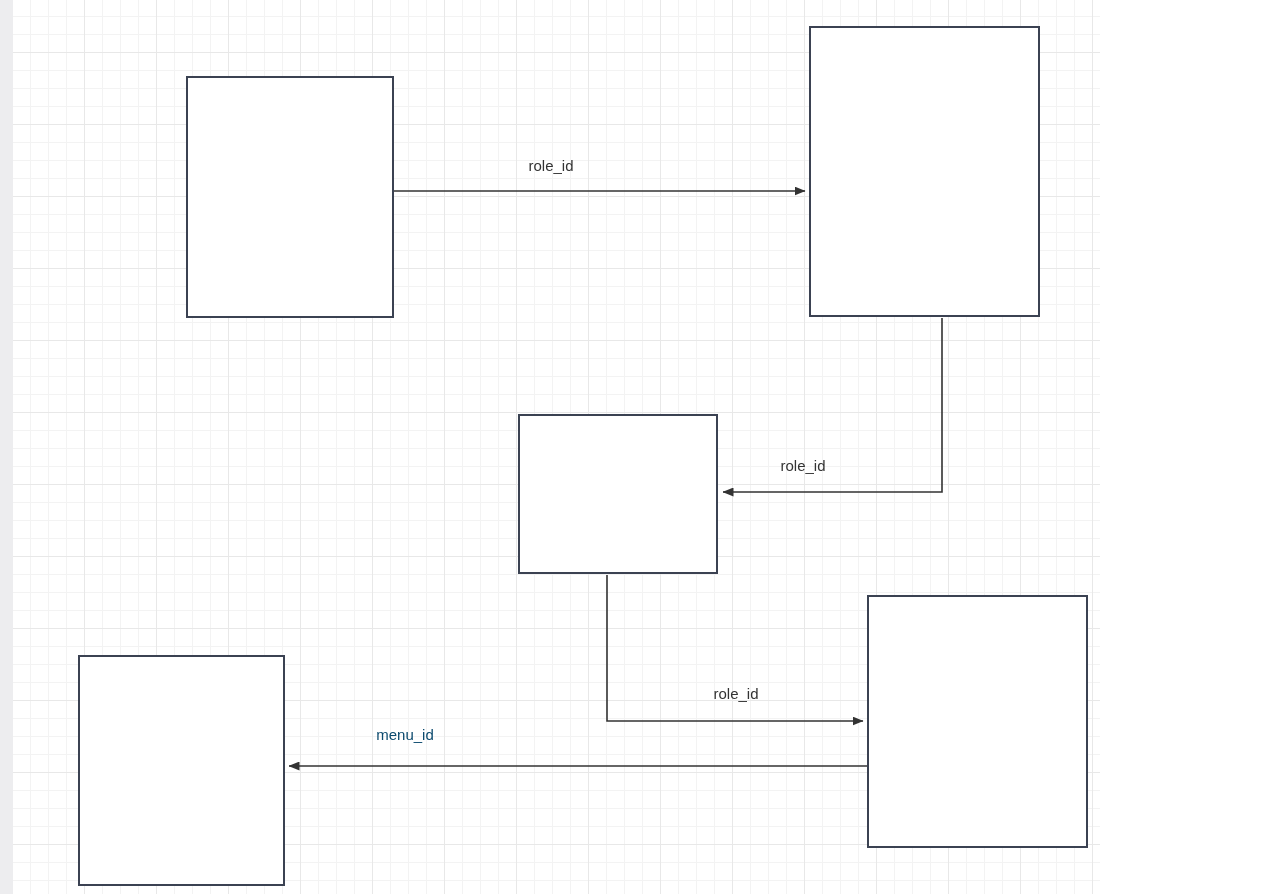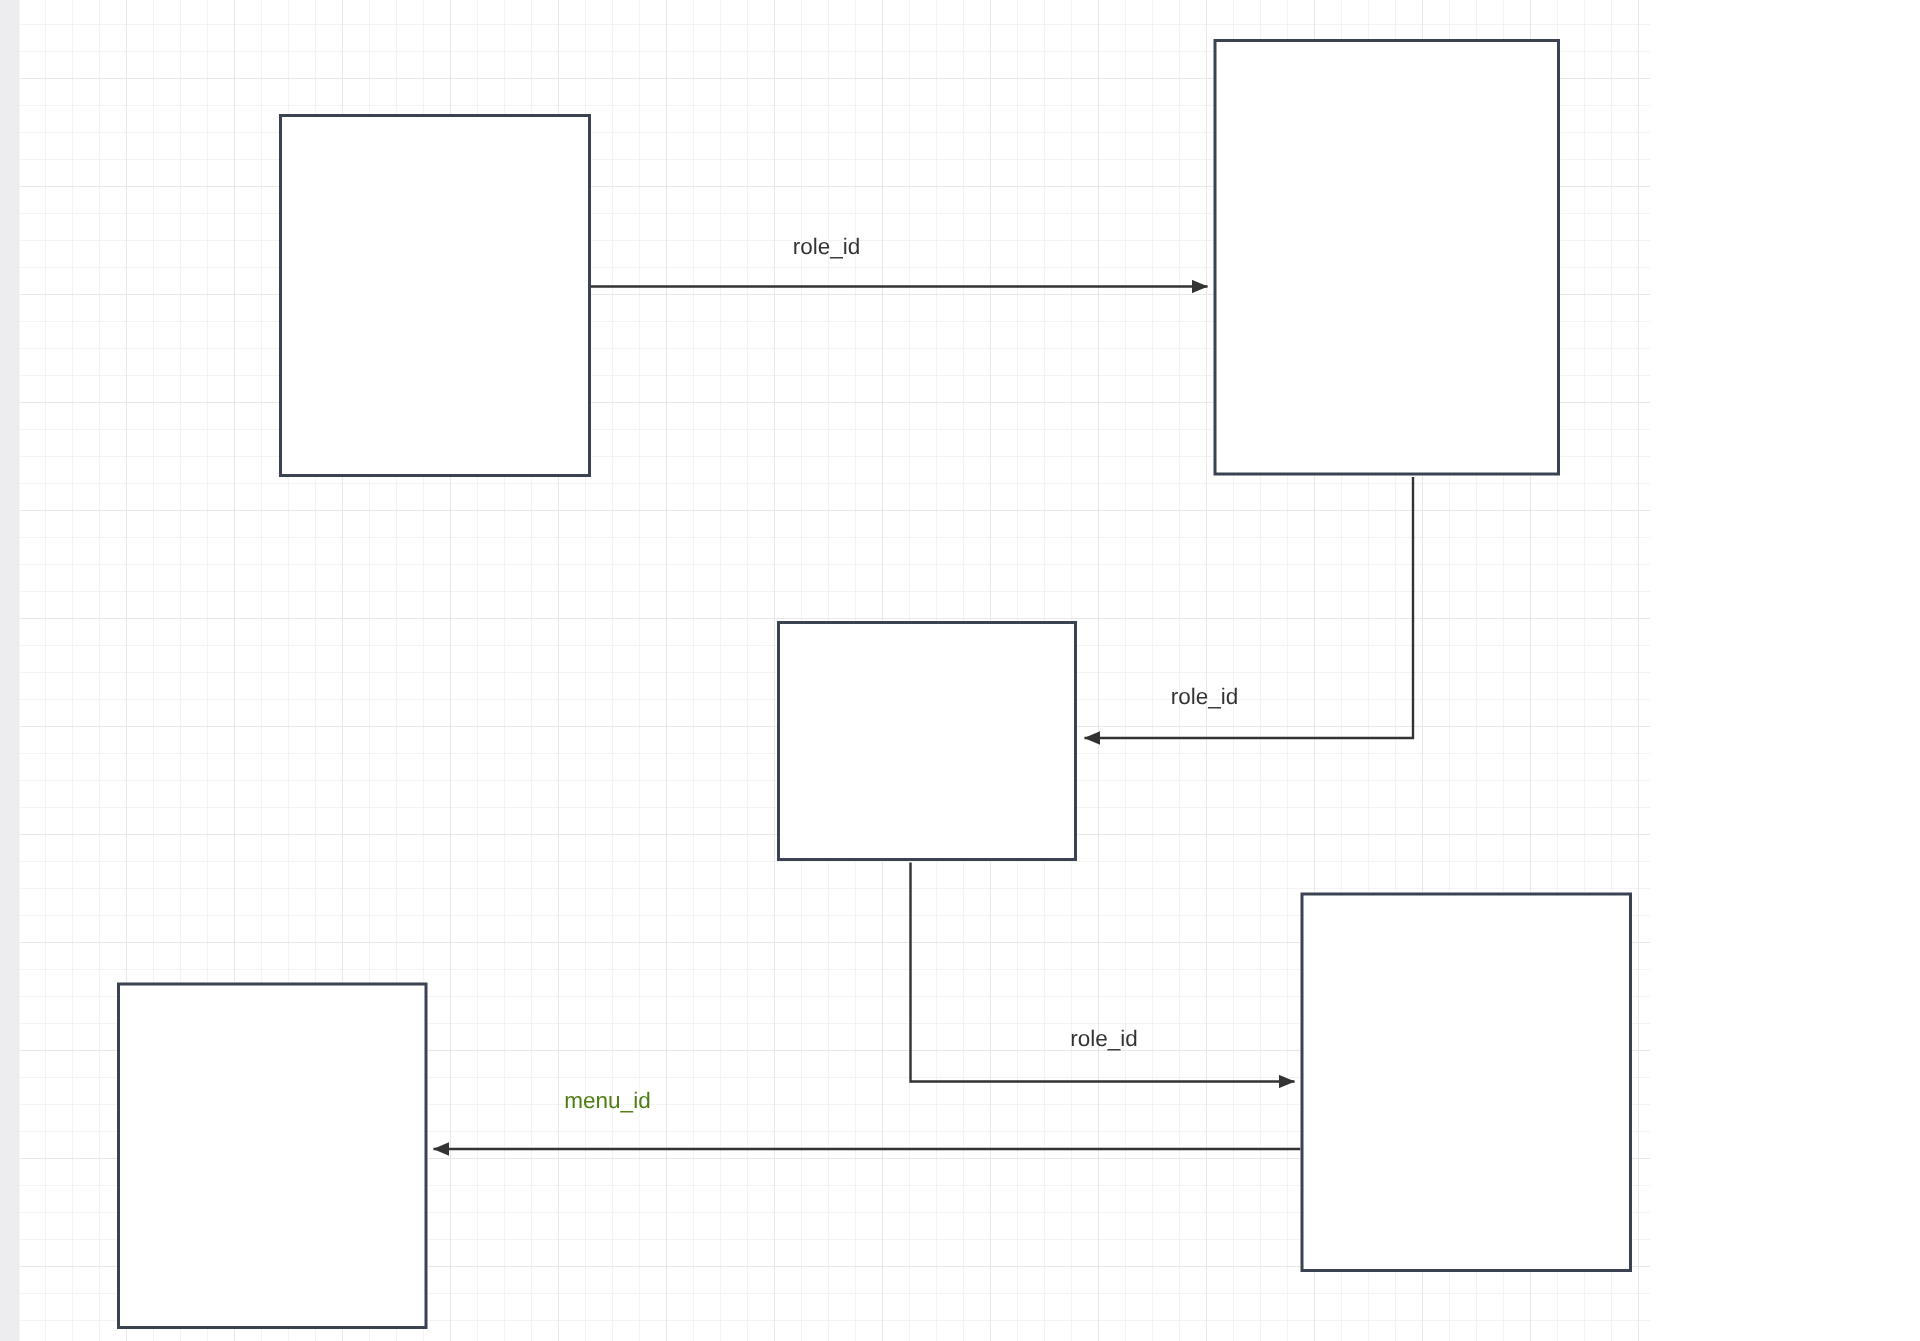--- a/index.html
+++ b/index.html
@@ -127,16 +127,16 @@
       <div class="node-label" style="left: 518px; width: 200px; top: 486px; color: rgb(51, 51, 51); position: absolute;">role</div>
       <div class="node" style="left: 867px; top: 595px; width: 221px; height: 253px; border-color: rgb(59, 66, 82); background: rgb(255, 255, 255);"></div>
       <div class="node-label" style="left: 867px; width: 221px; top: 714px; color: rgb(51, 51, 51); position: absolute;">role_menu</div>
       <div class="node" style="left: 78px; top: 655px; width: 207px; height: 231px; border-color: rgb(59, 66, 82); background: rgb(255, 255, 255);"></div>
       <div class="node-label" style="left: 78px; width: 207px; top: 761px; color: rgb(51, 51, 51); position: absolute;">menu</div>
     </div>
   <div id="labels-layer">
       <div class="edge-label" style="left: 551px; top: 165px; color: rgb(51, 51, 51);">role_id</div>
       <div class="edge-label" style="left: 803px; top: 465px; color: rgb(51, 51, 51);">role_id</div>
       <div class="edge-label" style="left: 736px; top: 693px; color: rgb(51, 51, 51);">role_id</div>
-      <div class="edge-label" style="left: 405px; top: 734px; color: #4d7c0f;">menu_id</div>
+      <div class="edge-label" style="left: 405px; top: 734px; color: #0c4a6e;">menu_id</div>
     </div>
 
 </div>
 
 </body></html>

